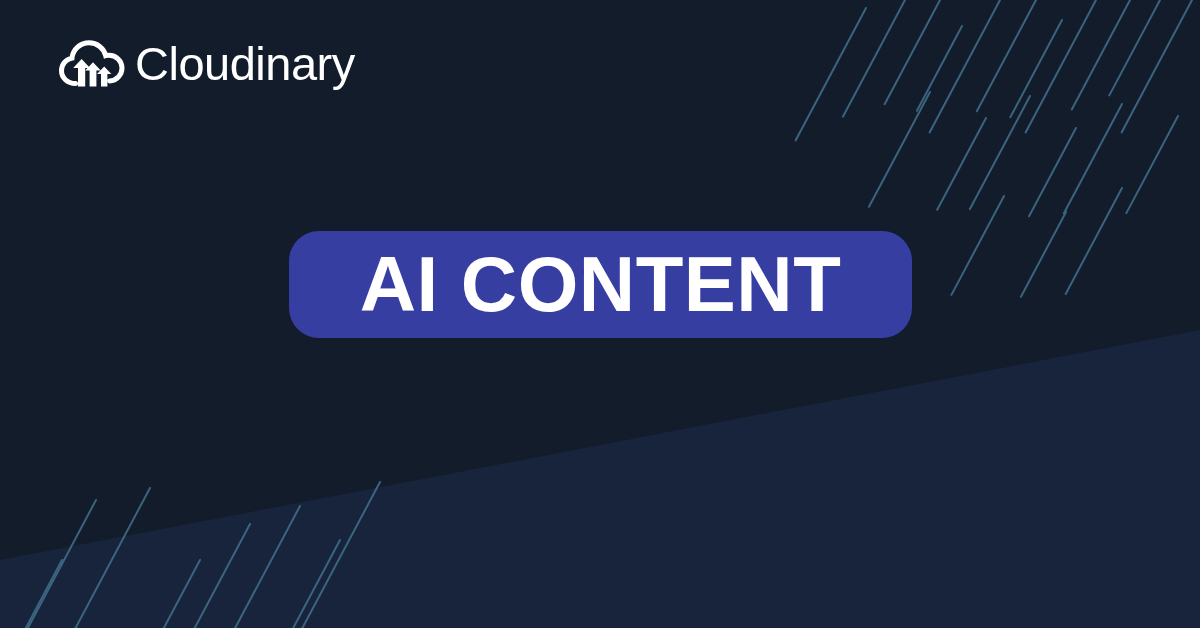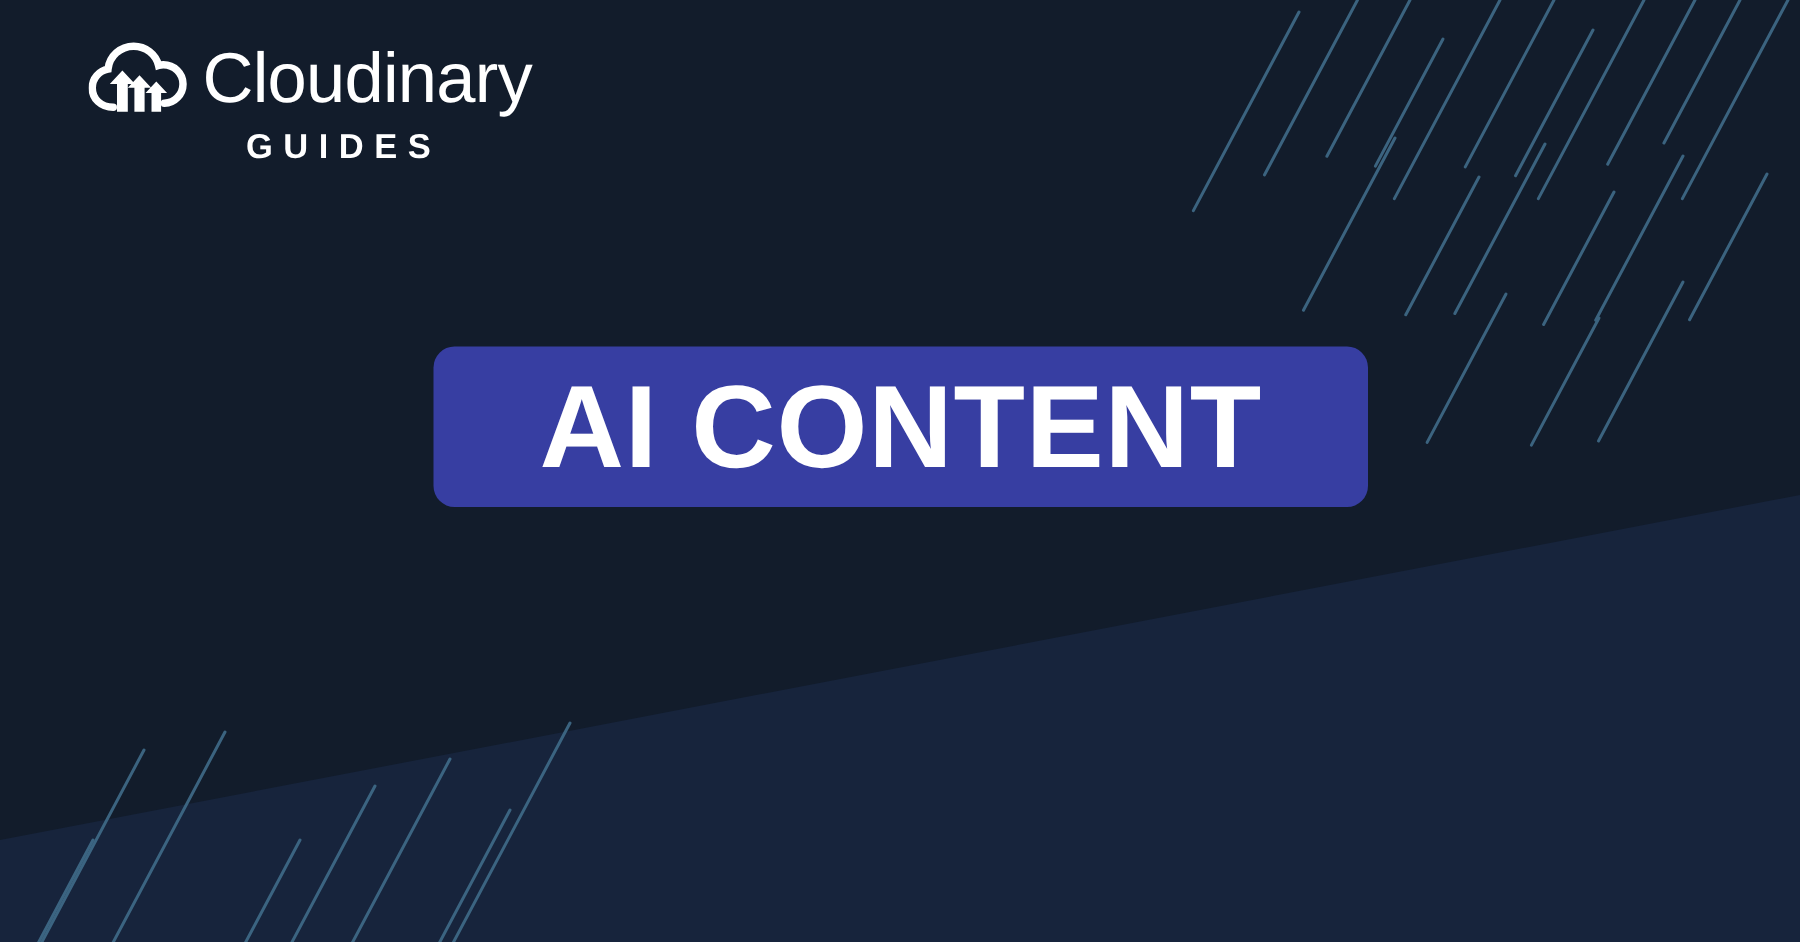--- a/index.html
+++ b/index.html
@@ -35,21 +35,21 @@
   }
   .deco-lines {
     position: absolute;
     inset: 0;
     pointer-events: none;
   }
   
   .logo-block {
     position: absolute;
     left: 59px;
-    top: 26px;
+    top: 38px;
   }
   .logo-row {
     display: flex;
     align-items: center;
     gap: 10px;
   }
   .logo-mark {
     width: 66px;
     height: 50px;
     display: block;
@@ -77,21 +77,21 @@
     left: 289px;
     top: 231px;
     width: 623px;
   }
   .title-badge {
     display: block;
     box-sizing: border-box;
     width: 623px;
     height: 107px;
     background: #373EA2;
-    border-radius: 14px;
+    border-radius: 30px;
     color: #ffffff;
     font-size: 78px;
     font-weight: 700;
     letter-spacing: 0.5px;
     line-height: 107px;
     text-align: center;
     white-space: nowrap;
   }
   .title-line2 {
     display: block;
@@ -153,20 +153,19 @@
         <path d="M16.5 45.5 C8.2 45.5 2.5 39.8 2.5 32.6 C2.5 26.3 7.0 21.2 13.0 20.1
                  C13.9 11.5 21.2 4.8 30.1 4.8 C38.1 4.8 44.9 10.2 46.7 17.6
                  C47.7 17.3 48.8 17.2 49.9 17.2 C57.1 17.2 63.0 22.9 63.0 30.0
                  C63.0 37.0 57.5 42.6 50.6 42.9" fill="none" stroke="#ffffff" stroke-width="5" stroke-linecap="round"></path>
         <path d="M19.0 48.5 L19.0 30.0 L14.2 30.0 L22.6 21.0 L31.0 30.0 L26.2 30.0 L26.2 48.5 Z" fill="#ffffff"></path>
         <path d="M30.6 48.5 L30.6 32.5 L26.2 32.5 L34.0 24.2 L41.8 32.5 L37.4 32.5 L37.4 48.5 Z" fill="#ffffff"></path>
         <path d="M42.0 48.5 L42.0 36.0 L38.0 36.0 L45.2 28.4 L52.4 36.0 L48.4 36.0 L48.4 48.5 Z" fill="#ffffff"></path>
       </svg>
       <span class="logo-wordmark">Cloudinary</span>
     </div>
-    <div class="logo-sub">GUIDES</div>
   </div>
 
   <div class="title-block">
     <span class="title-badge">AI CONTENT</span>
   </div>
 
 </div>
 
 </body></html>

